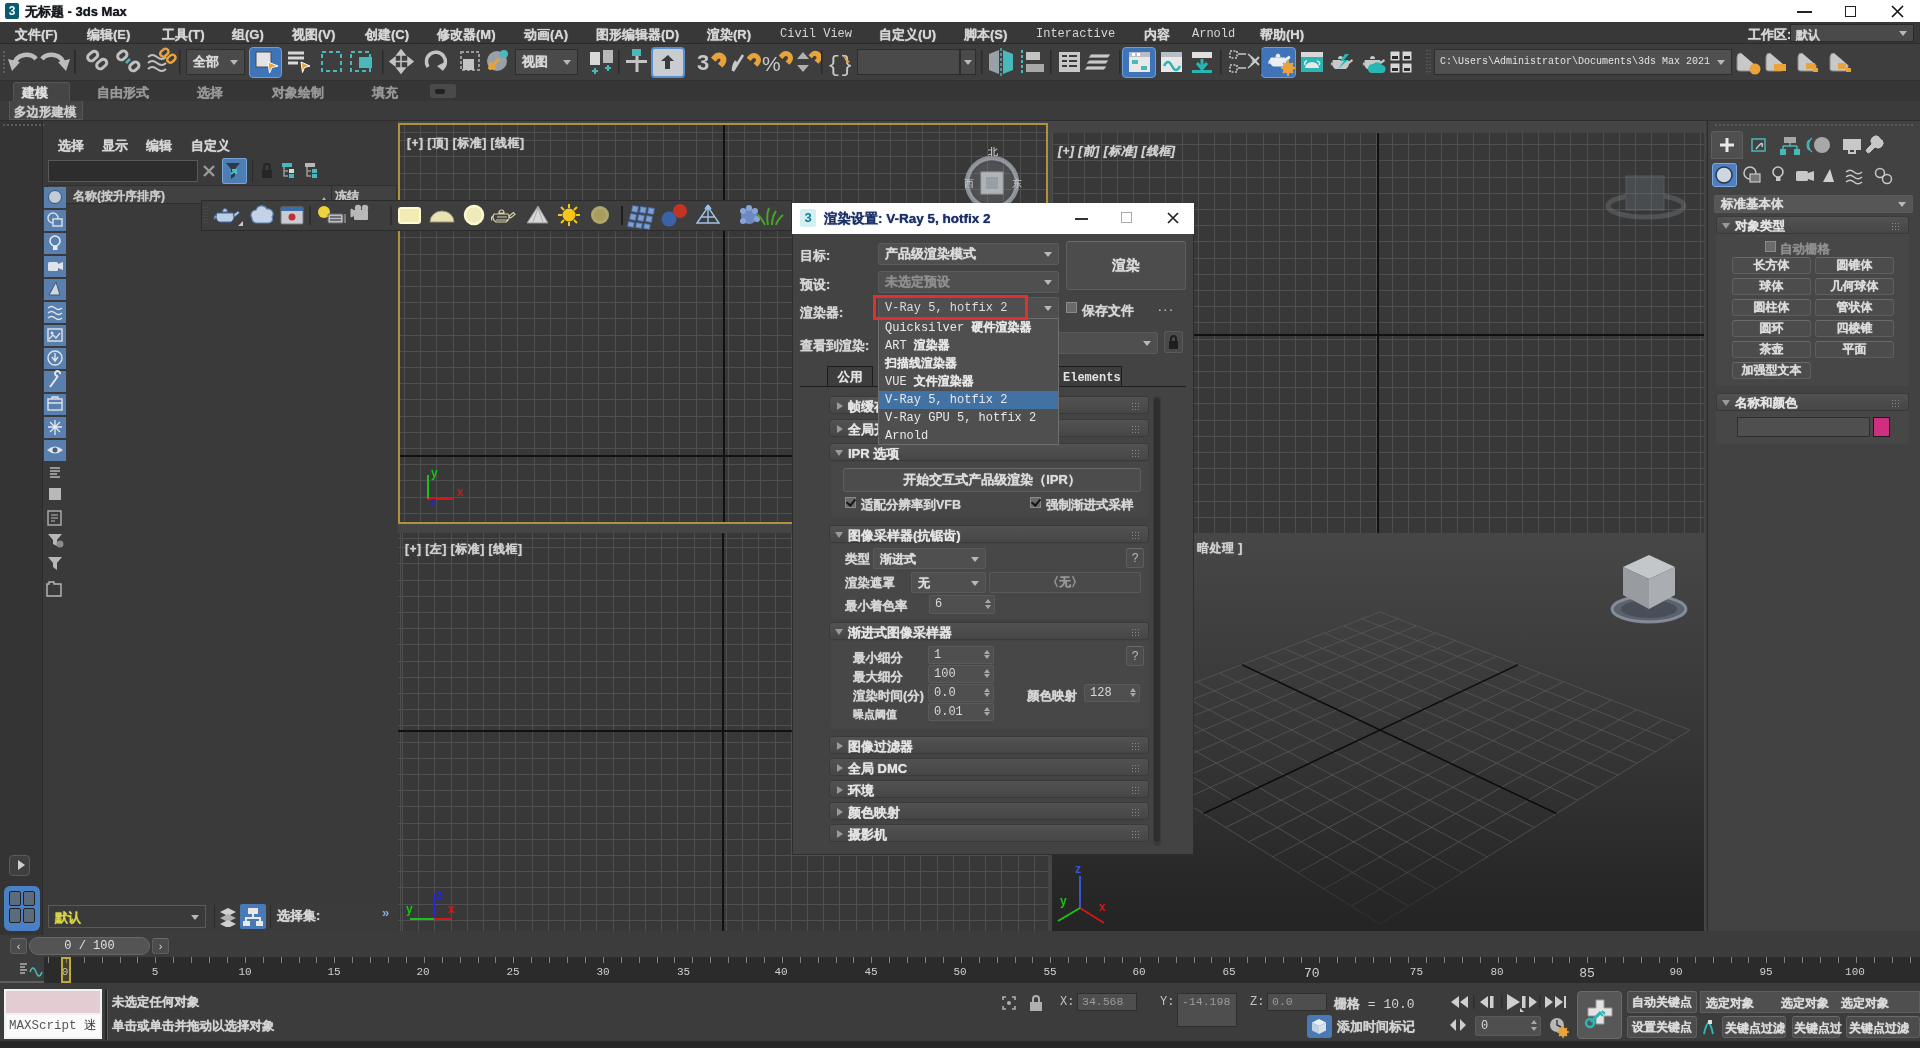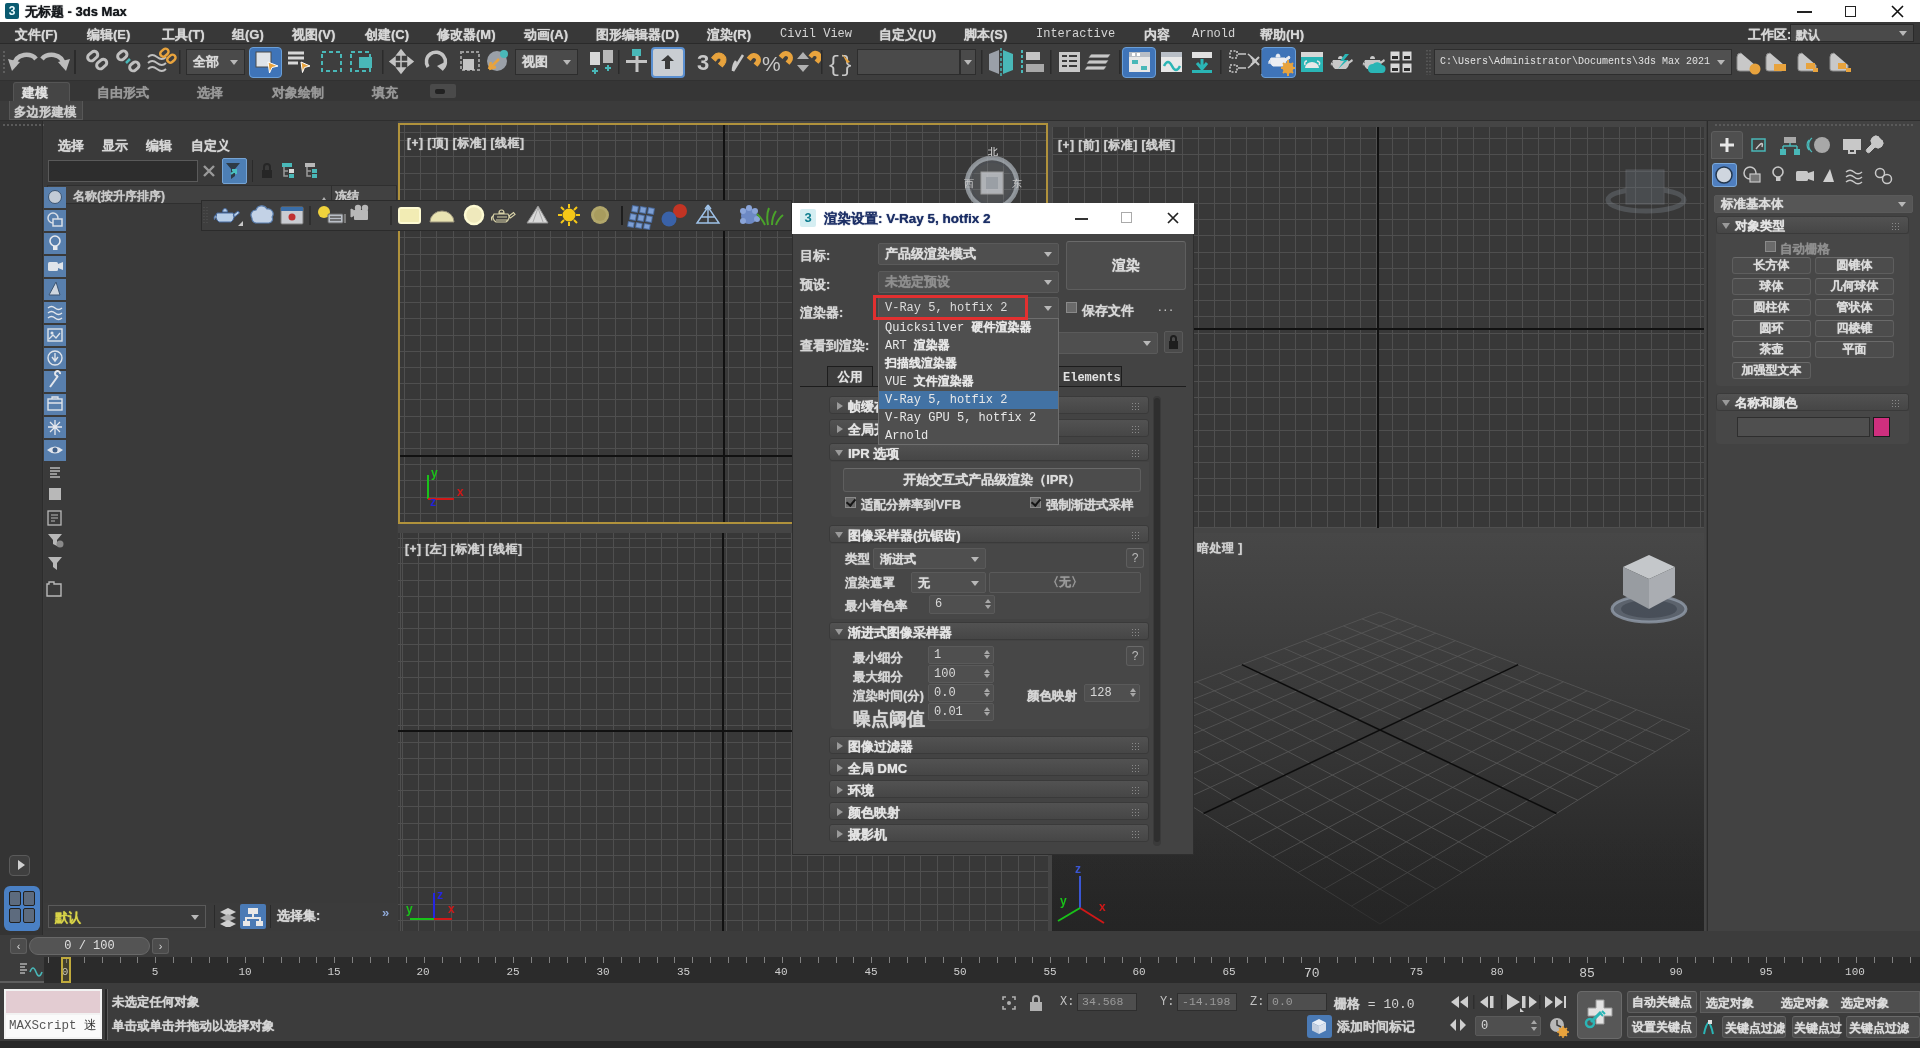--- a/index.html
+++ b/index.html
@@ -223,21 +223,21 @@
   </svg>
   <svg class="ab" style="left:18px;top:340px" width="50" height="46">
    <path d="M10 34 V10 M10 34 H36" stroke-width="2" stroke="#19c219" fill="none"></path>
    <path d="M10 34 H36" stroke="#d01818" stroke-width="2"></path>
    <text x="13" y="12" fill="#19c219" font-size="12" font-weight="bold">y</text>
    <text x="39" y="31" fill="#d01818" font-size="12" font-weight="bold">x</text>
    <text x="12" y="41" fill="#2222dd" font-size="12" font-weight="bold">z</text>
   </svg>
  </div>
 
- <div class="ab" style="left:654px;top:6px;width:652px;height:401px;background:#383838;background-image:repeating-linear-gradient(90deg,#4f4f4f 0 1px,transparent 1px 16.2px),repeating-linear-gradient(0deg,#4f4f4f 0 1px,transparent 1px 16.2px);">
+ <div class="ab" style="left:654px;top:12px;width:652px;height:401px;background:#383838;background-image:repeating-linear-gradient(90deg,#4f4f4f 0 1px,transparent 1px 16.2px),repeating-linear-gradient(0deg,#4f4f4f 0 1px,transparent 1px 16.2px);font-style:italic;">
   <div class="ab" style="left:325px;top:0;width:2px;height:401px;background:#111"></div>
   <div class="ab" style="left:0;top:201px;width:652px;height:2px;background:#111"></div>
   <span class="vplabel zh" style="left:6px;top:10px">[+] [前] [标准] [线框]</span>
   <svg class="ab" style="left:552px;top:35px" width="84" height="52" opacity="0.3">
    <ellipse cx="42" cy="38" rx="38" ry="11" fill="none" stroke="#8a929c" stroke-width="5"></ellipse>
    <rect x="22" y="8" width="38" height="34" fill="#737a84" stroke="#9aa0a8"></rect>
   </svg>
  </div>
 
  <div class="ab" style="left:0;top:412px;width:650px;height:398px;background:#383838;background-image:repeating-linear-gradient(90deg,#4f4f4f 0 1px,transparent 1px 16.2px),repeating-linear-gradient(0deg,#4f4f4f 0 1px,transparent 1px 16.2px);background-position:4px 6px,4px 6px">
@@ -431,21 +431,21 @@
  <div class="ab" style="left:39px;top:438px;width:318px;height:88px;background:#474747;border-radius:0 0 4px 4px"></div>
  <span class="ab zh" style="left:61px;top:447px;color:#d6d6d6;font-size:12.5px">最小细分</span>
  <div class="spin mono" style="left:136px;top:443px;width:66px;height:18px">1<i class="up"></i><i class="dn"></i></div>
  <div class="ab btn" style="left:334px;top:443px;width:18px;height:20px;font-size:12px;line-height:18px;color:#b8b8b8">?</div>
  <span class="ab zh" style="left:61px;top:466px;color:#d6d6d6;font-size:12.5px">最大细分</span>
  <div class="spin mono" style="left:136px;top:462px;width:66px;height:18px">100<i class="up"></i><i class="dn"></i></div>
  <span class="ab zh" style="left:61px;top:485px;color:#d6d6d6;font-size:12.5px">渲染时间(分)</span>
  <div class="spin mono" style="left:136px;top:481px;width:66px;height:18px">0.0<i class="up"></i><i class="dn"></i></div>
  <span class="ab zh" style="left:235px;top:485px;color:#d6d6d6;font-size:12.5px">颜色映射</span>
  <div class="spin mono" style="left:292px;top:481px;width:56px;height:18px">128<i class="up"></i><i class="dn"></i></div>
- <span class="ab zh" style="left:61px;top:504px;color:#d6d6d6;font-size:18px">噪点阈值</span>
+ <span class="ab zh" style="left:61px;top:504px;color:#d6d6d6;font-size:11px">噪点阈值</span>
  <div class="spin mono" style="left:136px;top:500px;width:66px;height:18px">0.01<i class="up"></i><i class="dn"></i></div>
  <div class="rollbar" style="left:37px;top:533px">
       <div class="tri-r"></div>
       <span class="tit">图像过滤器</span>
       <div class="dots"></div>
     </div>
  <div class="rollbar" style="left:37px;top:555px">
       <div class="tri-r"></div>
       <span class="tit">全局 DMC</span>
       <div class="dots"></div>
@@ -591,21 +591,21 @@
       <path d="M4 7 V4 h3 M13 4 h3 v3 M16 13 v3 h-3 M7 16 H4 v-3" stroke="#b0b0b0" stroke-width="1.6" fill="none"></path>
       <circle cx="10" cy="10" r="2" fill="#b0b0b0"></circle>
     </svg>
  <svg class="ab" style="left:1026px;top:7px" width="20" height="21">
       <rect x="4" y="10" width="12" height="9" fill="#b0b0b0"></rect>
       <path d="M7 10 v-3 a3 3 0 0 1 6 0 v3" stroke="#b0b0b0" stroke-width="2" fill="none"></path>
     </svg>
  <span class="ab mono" style="left:1060px;top:10px;color:#c0c0c0;font-size:12px">X:</span>
  <div class="ab mono" style="left:1077px;top:8px;width:60px;height:18px;background:#4e4e4e;border:1px solid #2e2e2e;color:#9a9a9a;font-size:11.5px;line-height:16px;padding-left:4px">34.568</div>
  <span class="ab mono" style="left:1160px;top:10px;color:#c0c0c0;font-size:12px">Y:</span>
- <div class="ab mono" style="left:1177px;top:8px;width:60px;height:18px;background:#4e4e4e;border:1px solid #2e2e2e;color:#9a9a9a;font-size:11.5px;line-height:16px;padding-left:4px">-14.198</div>
+ <div class="ab mono" style="left:1177px;top:8px;width:60px;height:34px;background:#4e4e4e;border:1px solid #2e2e2e;color:#9a9a9a;font-size:11.5px;line-height:16px;padding-left:4px">-14.198</div>
  <span class="ab mono" style="left:1250px;top:10px;color:#c0c0c0;font-size:12px">Z:</span>
  <div class="ab mono" style="left:1267px;top:8px;width:60px;height:18px;background:#4e4e4e;border:1px solid #2e2e2e;color:#9a9a9a;font-size:11.5px;line-height:16px;padding-left:4px">0.0</div>
  <span class="ab" style="left:1334px;top:10px;color:#d2d2d2;font-size:13px"><span class="zh">栅格</span><span class="mono"> = 10.0</span></span>
  <div class="ab" style="left:1307px;top:30px;width:25px;height:23px;background:#4a7ab5;border-radius:3px">
   <svg width="25" height="23">
         <polygon points="12,4 19,7.5 12,11 5,7.5" fill="#e8eef6"></polygon>
         <polygon points="5,7.5 12,11 12,19 5,15.5" fill="#c3cede"></polygon>
         <polygon points="19,7.5 12,11 12,19 19,15.5" fill="#d8e0ec"></polygon>
       </svg>
  </div>

